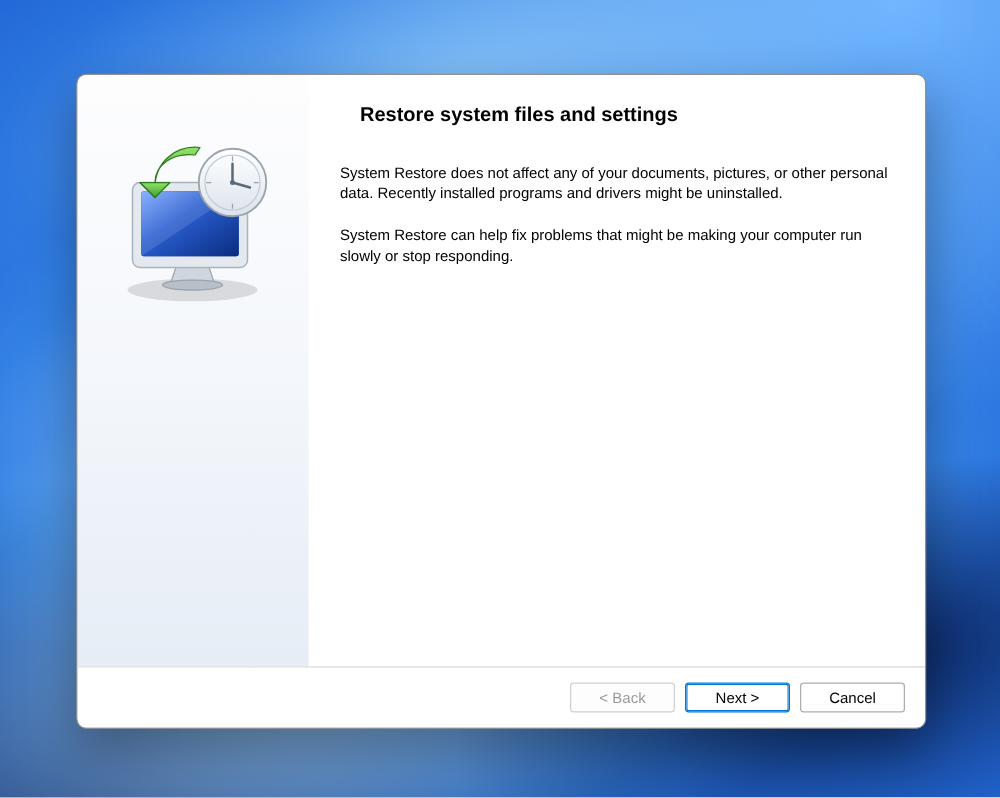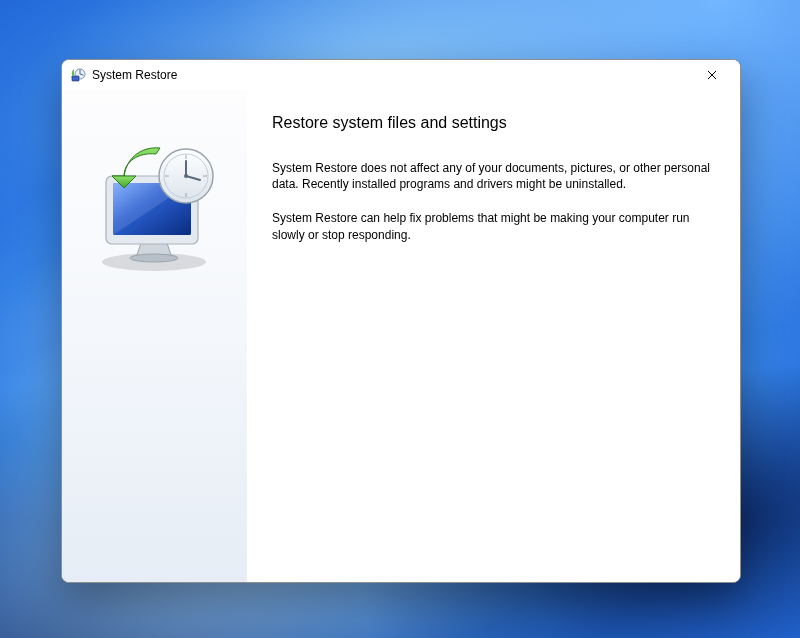--- a/index.html
+++ b/index.html
@@ -101,23 +101,23 @@
     width: 145px;
     height: 135px;
   }
 
   .main-panel {
     flex: 1;
     padding: 24px 30px 10px 24px;
     background: #ffffff;
   }
   .main-panel h1 {
-    margin: 0 0 28px 0;
+    margin: 0 0 28px 16px;
     font-size: 16px;
-    font-weight: 400;
+    font-weight: 700;
     color: #000;
   }
   .main-panel p {
     margin: 0 0 18px 0;
     font-size: 12px;
     line-height: 1.35;
     color: #000;
   }
 
   .footer {
@@ -158,37 +158,20 @@
 <body>
 
 <div class="desktop">
   <div class="swirl s3"></div>
   <div class="swirl s2"></div>
   <div class="swirl s1"></div>
   <div class="dark1"></div>
 
   <div class="window">
 
-    <div class="titlebar">
-      <span class="title-icon">
-        <svg width="16" height="16" viewBox="0 0 16 16">
-          <circle cx="10" cy="7" r="5" fill="#e8eef6" stroke="#7a93b0" stroke-width="1"></circle>
-          <path d="M10 3 L10 7 L13 8" stroke="#4a6a90" stroke-width="1" fill="none" stroke-linecap="round"></path>
-          <path d="M4 2 C1 4 1 9 4 11 L4 13 L1 10 L4 8 Z" fill="#5fbf3f"></path>
-          <rect x="2" y="9" width="7" height="5" rx="0.5" fill="#3a62c8" stroke="#20335f" stroke-width="0.6"></rect>
-        </svg>
-      </span>
-      <span class="title-text">System Restore</span>
-      <span class="spacer"></span>
-      <div class="close-btn">
-        <svg width="10" height="10" viewBox="0 0 10 10">
-          <path d="M1 1 L9 9 M9 1 L1 9" stroke="#000" stroke-width="1"></path>
-        </svg>
-      </div>
-    </div>
 
     <div class="content">
       <div class="side-panel">
         <div class="side-illustration">
           <svg width="145" height="135" viewBox="0 0 145 135">
 
             <ellipse cx="72" cy="122" rx="52" ry="9" fill="#000" opacity="0.12"></ellipse>
 
             <path d="M60 100 L84 100 L90 118 L54 118 Z" fill="#cfd6dd" stroke="#9aa4ae" stroke-width="1"></path>
             <ellipse cx="72" cy="118" rx="24" ry="4" fill="#b7c0c9" stroke="#9aa4ae" stroke-width="1"></ellipse>
@@ -233,15 +216,20 @@
         </div>
       </div>
 
       <div class="main-panel">
         <h1>Restore system files and settings</h1>
         <p>System Restore does not affect any of your documents, pictures, or other personal data. Recently installed programs and drivers might be uninstalled.</p>
         <p>System Restore can help fix problems that might be making your computer run slowly or stop responding.</p>
       </div>
     </div>
 
+    <div class="footer">
+      <button class="btn" disabled="">&lt; Back</button>
+      <button class="btn default">Next &gt;</button>
+      <button class="btn">Cancel</button>
+    </div>
 
   </div>
 </div>
 
 </body></html>

